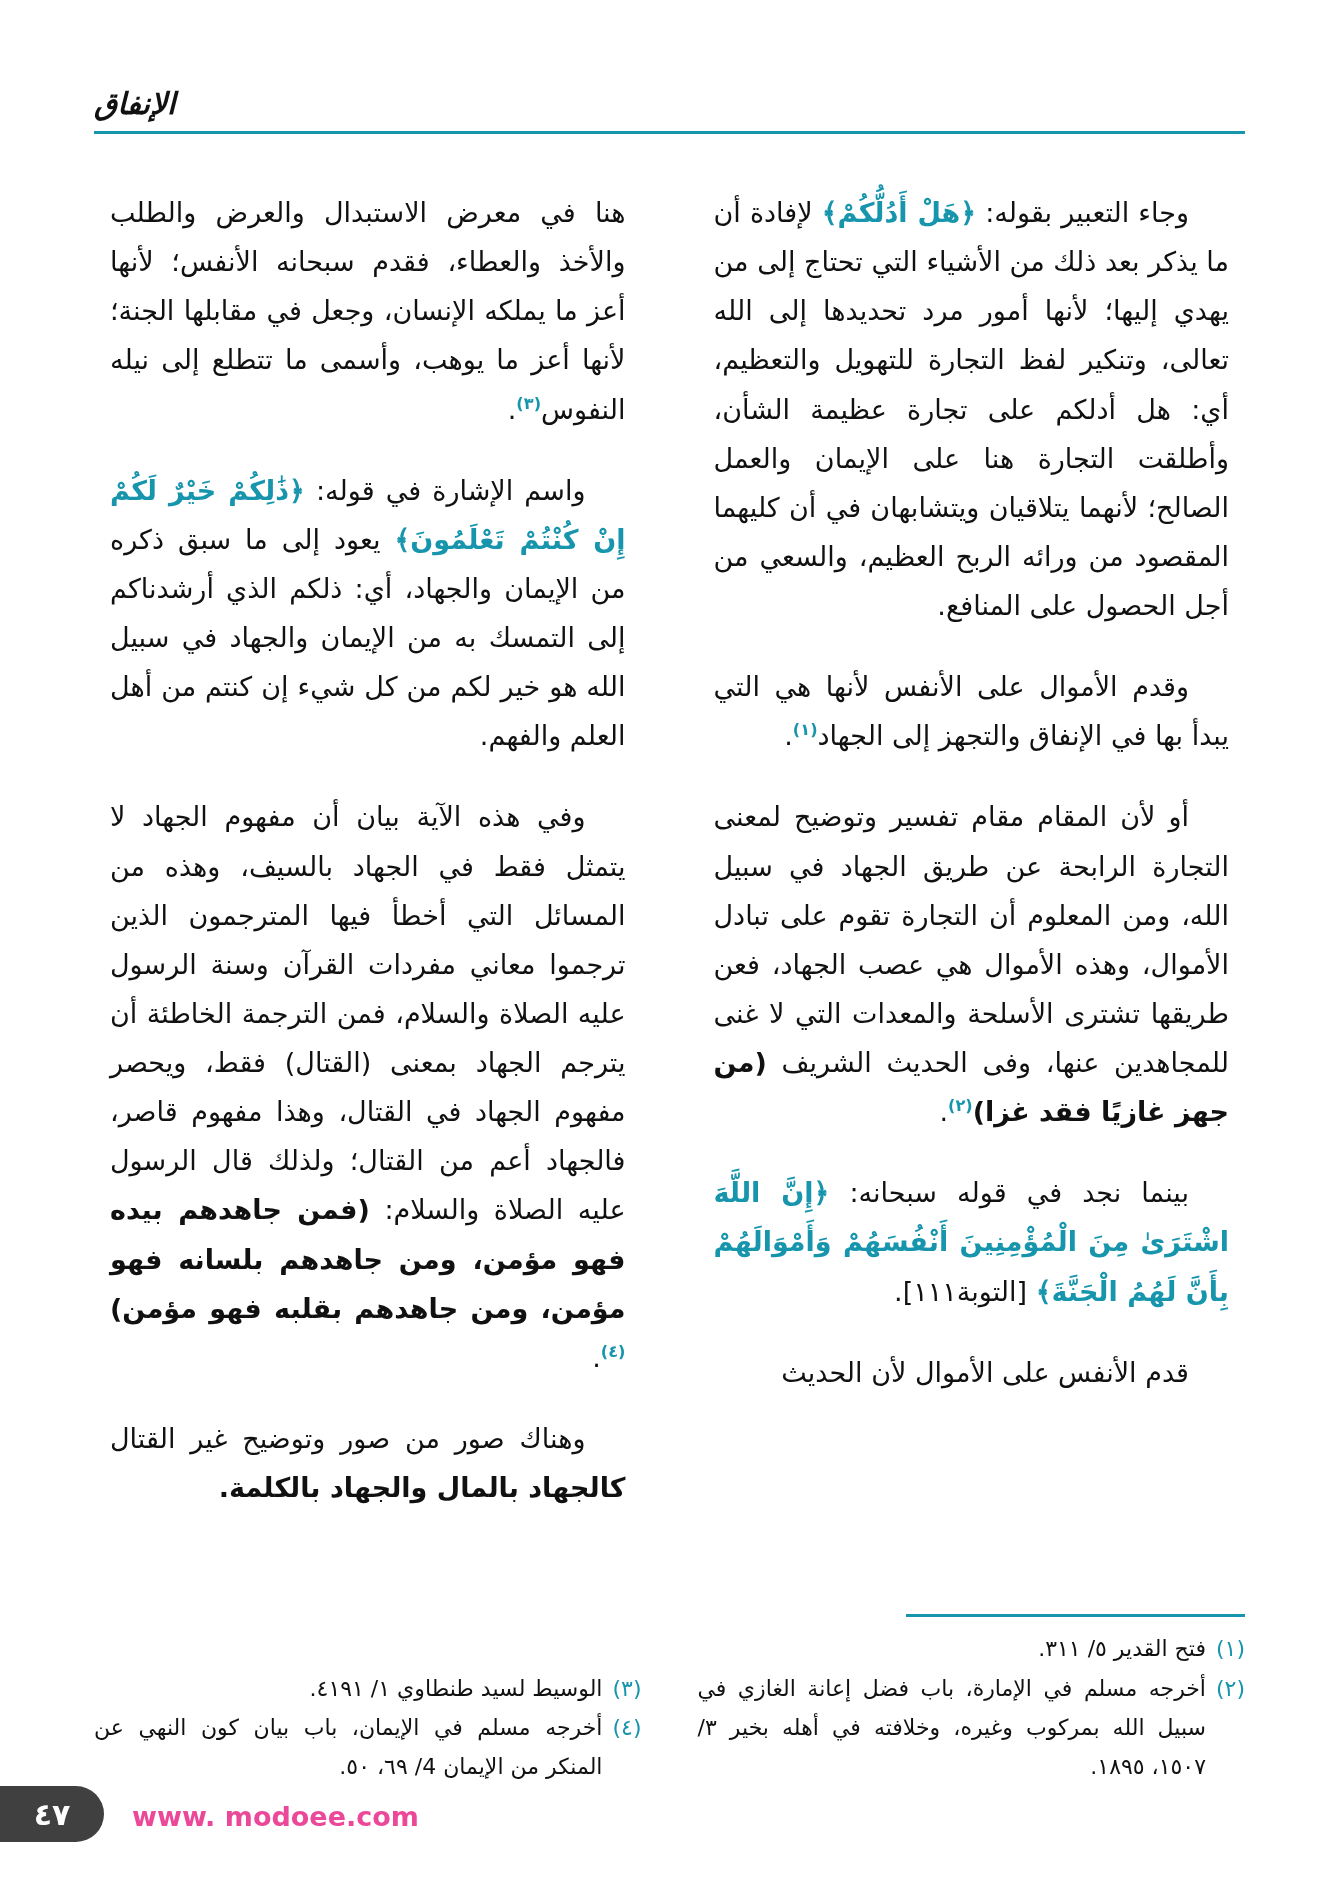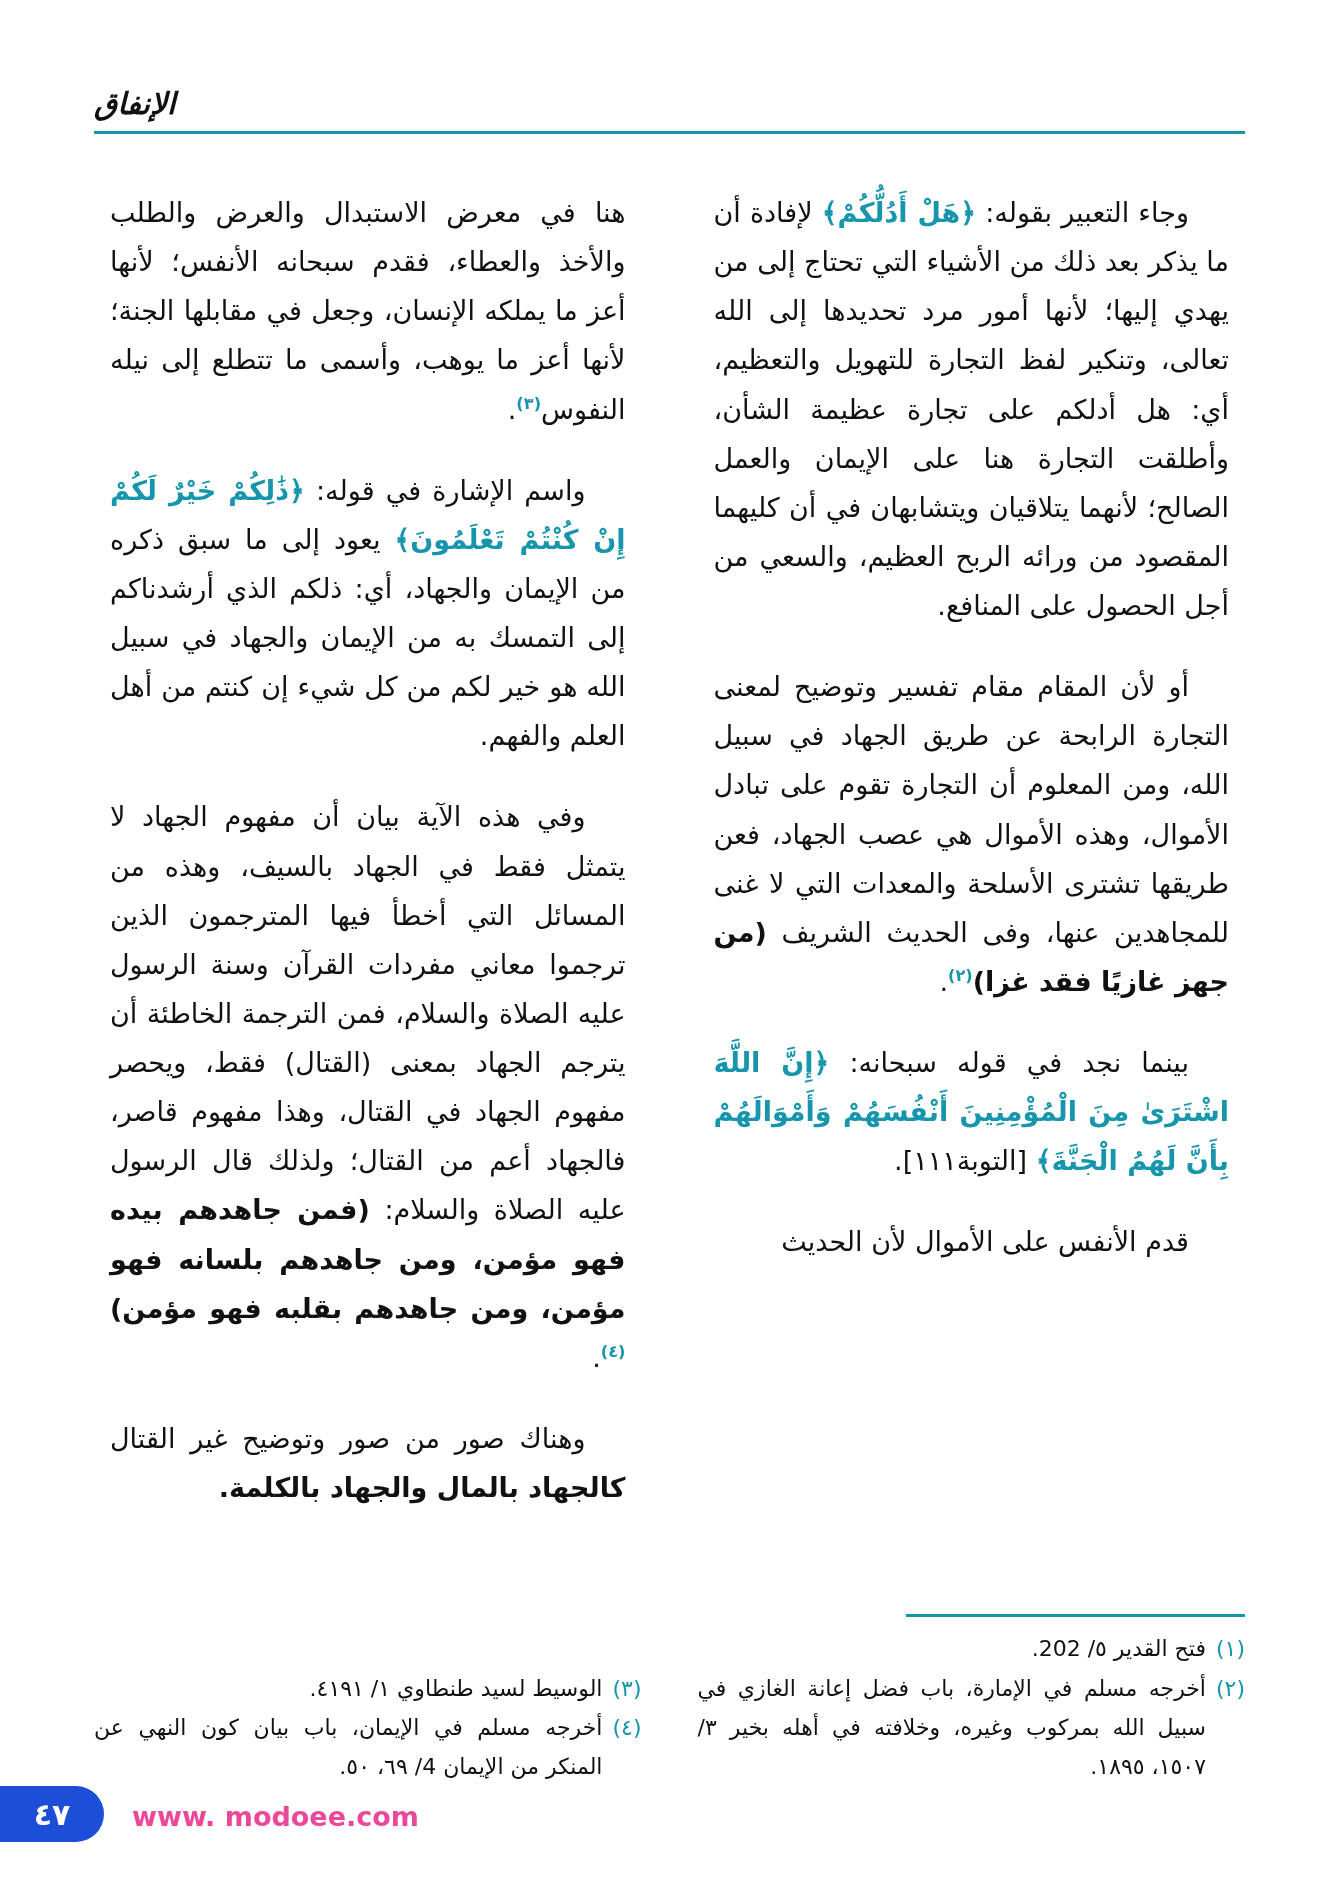--- a/index.html
+++ b/index.html
@@ -107,21 +107,21 @@
   .fn-text {
     flex: 1;
   }
   
   .footer-tab {
     position: absolute;
     left: 0;
     bottom: 48px;
     width: 104px;
     height: 56px;
-    background: #1d4ed8;
+    background: #404040;
     border-radius: 0 28px 28px 0;
     display: flex;
     align-items: center;
     justify-content: center;
   }
   .page-number {
     color: #ffffff;
     font-size: 30px;
     font-weight: bold;
     direction: rtl;
@@ -142,29 +142,30 @@
 <div class="page">
 
   <div class="header">
     <span class="header-title">الإنفاق</span>
   </div>
 
   <div class="columns">
 
     <div class="column">
       <p class="para"><span class="seg-normal">وجاء التعبير بقوله: </span><span class="seg-quran">﴿هَلْ أَدُلُّكُمْ﴾</span><span class="seg-normal"> لإفادة أن ما يذكر بعد ذلك من الأشياء التي تحتاج إلى من يهدي إليها؛ لأنها أمور مرد تحديدها إلى الله تعالى، وتنكير لفظ التجارة للتهويل والتعظيم، أي: هل أدلكم على تجارة عظيمة الشأن، وأطلقت التجارة هنا على الإيمان والعمل الصالح؛ لأنهما يتلاقيان ويتشابهان في أن كليهما المقصود من ورائه الربح العظيم، والسعي من أجل الحصول على المنافع.</span></p>
+        <p class="para"><span class="seg-normal">وقدم الأموال على الأنفس لأنها هي التي يبدأ بها في الإنفاق والتجهز إلى الجهاد</span><span class="seg-ref">(١)</span><span class="seg-normal">.</span></p>
         <p class="para"><span class="seg-normal">أو لأن المقام مقام تفسير وتوضيح لمعنى التجارة الرابحة عن طريق الجهاد في سبيل الله، ومن المعلوم أن التجارة تقوم على تبادل الأموال، وهذه الأموال هي عصب الجهاد، فعن طريقها تشترى الأسلحة والمعدات التي لا غنى للمجاهدين عنها، وفى الحديث الشريف </span><span class="seg-bold">(من جهز غازيًا فقد غزا)</span><span class="seg-ref">(٢)</span><span class="seg-normal">.</span></p>
         <p class="para"><span class="seg-normal">بينما نجد في قوله سبحانه: </span><span class="seg-quran">﴿إِنَّ اللَّهَ اشْتَرَىٰ مِنَ الْمُؤْمِنِينَ أَنْفُسَهُمْ وَأَمْوَالَهُمْ بِأَنَّ لَهُمُ الْجَنَّةَ﴾</span><span class="seg-normal"> [التوبة١١١].</span></p>
         <p class="para"><span class="seg-normal">قدم الأنفس على الأموال لأن الحديث</span></p>
         <div class="footnotes">
         <div class="fn-divider"></div>
         <div>
             <div class="footnote">
               <span class="fn-num">(١)</span>
-              <span class="fn-text">فتح القدير ٥/ 202.</span>
+              <span class="fn-text">فتح القدير ٥/ ٣١١.</span>
             </div>
             <div class="footnote">
               <span class="fn-num">(٢)</span>
               <span class="fn-text">أخرجه مسلم في الإمارة، باب فضل إعانة الغازي في سبيل الله بمركوب وغيره، وخلافته في أهله بخير ٣/ ١٥٠٧، ١٨٩٥.</span>
             </div>
           </div>
       </div>
     </div>
 
     <div class="column">

